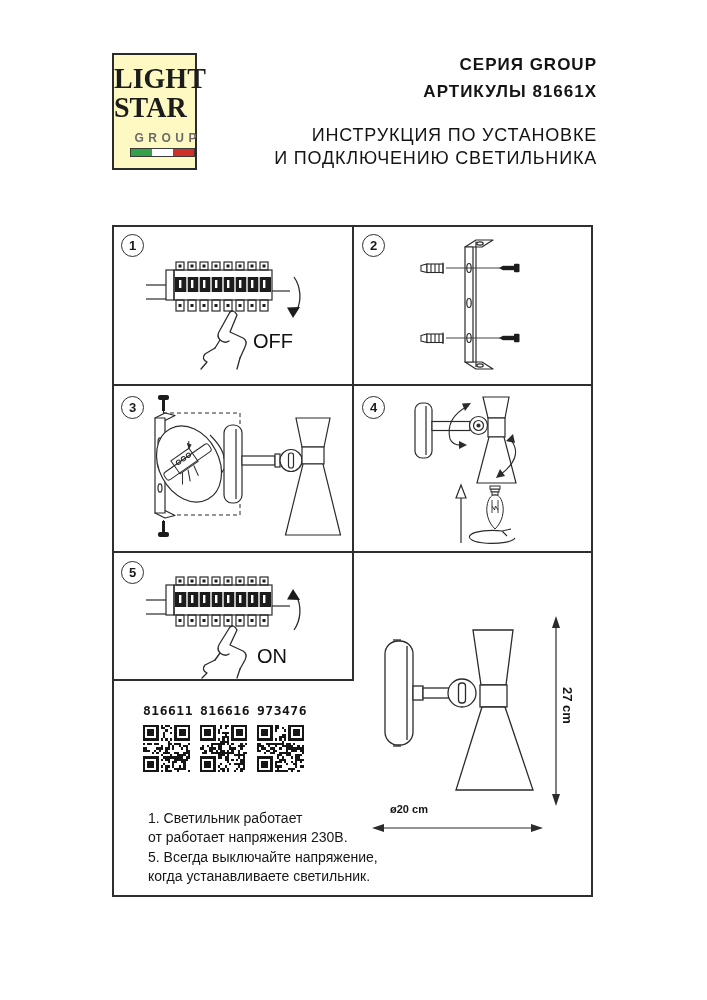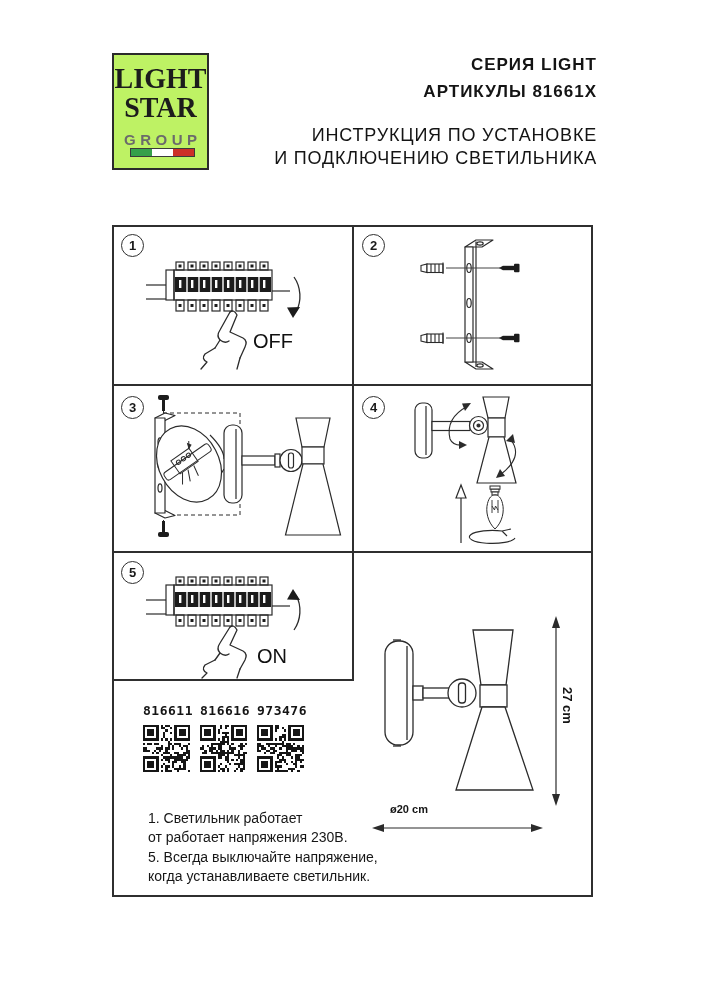--- a/index.html
+++ b/index.html
@@ -1,27 +1,27 @@
 <!DOCTYPE html>
 <html><head>
 <meta charset="utf-8">
 <style>
   html,body{margin:0;padding:0;background:#ffffff;}
   .page{position:relative;width:707px;height:1000px;background:#fff;
         font-family:"Liberation Sans",sans-serif;color:#1a1a1a;overflow:hidden;}
   .abs{position:absolute;}
   .gridline{position:absolute;background:#2f2f2f;}
   
-  .logo-box{position:absolute;left:112px;top:53px;width:97px;height:117px;
-            border:2px solid #2b2b2b;background:#bef264;box-sizing:border-box;text-align:center;}
+  .logo-box{position:absolute;left:112px;top:53px;width:85px;height:117px;
+            border:2px solid #2b2b2b;background:#fef9c3;box-sizing:border-box;text-align:left;}
   .logo-l1{position:absolute;left:0;width:100%;top:10px;font-family:"Liberation Serif",serif;
            font-weight:bold;font-size:28px;line-height:28px;letter-spacing:0px;color:#1c1c1c;transform:scaleY(1.05);}
   .logo-l2{position:absolute;left:0;width:100%;top:39px;font-family:"Liberation Serif",serif;
            font-weight:bold;font-size:28px;line-height:28px;color:#1c1c1c;transform:scaleY(1.05);}
-  .logo-l3{position:absolute;left:0;width:100%;top:76px;font-size:15px;letter-spacing:4.5px;
+  .logo-l3{position:absolute;left:16px;width:100%;top:76px;font-size:12px;letter-spacing:4.5px;
            text-indent:4.5px;color:#6b6b6b;font-weight:bold;}
   .logo-flag{position:absolute;left:16px;top:93px;width:63px;height:7px;border:1px solid #3a3a3a;
              display:flex;}
   .logo-flag span{flex:1;height:100%;}
   
   .hdr-series{position:absolute;right:110px;top:52px;text-align:right;font-weight:bold;
               font-size:17px;line-height:26.5px;letter-spacing:1px;color:#141414;}
   .hdr-title{position:absolute;right:110px;top:124px;text-align:right;font-weight:normal;
              font-size:18px;line-height:23px;letter-spacing:0.8px;color:#141414;}
   
@@ -49,21 +49,21 @@
     <div class="logo-l2">STAR</div>
     <div class="logo-l3">GROUP</div>
     <div class="logo-flag">
       <span style="background:#35a04a"></span>
       <span style="background:#ffffff"></span>
       <span style="background:#cc3028"></span>
     </div>
   </div>
 
   <div class="hdr-series">
-    <div>СЕРИЯ LIGHT</div>
+    <div>СЕРИЯ GROUP</div>
     <div>АРТИКУЛЫ 81661X</div>
   </div>
   <div class="hdr-title">
     <div>ИНСТРУКЦИЯ ПО УСТАНОВКЕ</div>
     <div>И ПОДКЛЮЧЕНИЮ СВЕТИЛЬНИКА</div>
   </div>
 
   <div class="gridline" style="left:112px;top:225px;width:481px;height:2px;"></div>
   <div class="gridline" style="left:112px;top:895px;width:481px;height:2px;"></div>
   <div class="gridline" style="left:112px;top:225px;width:2px;height:672px;"></div>

